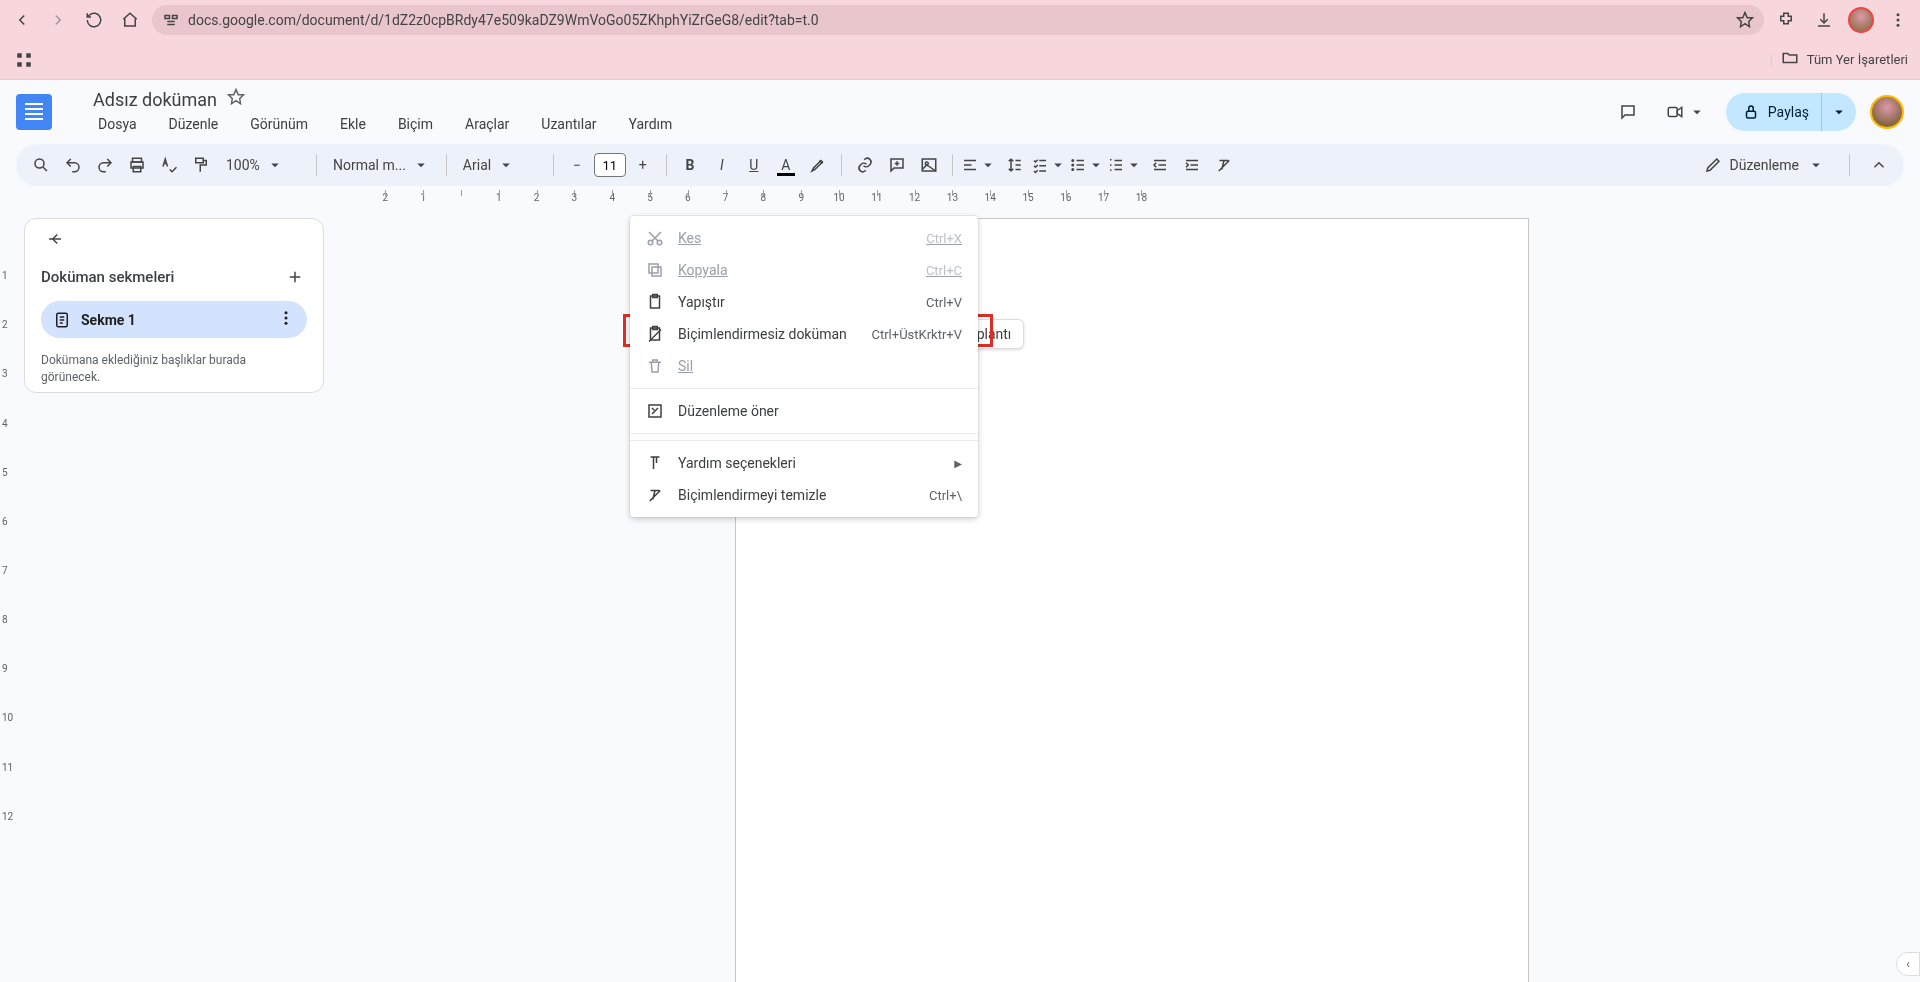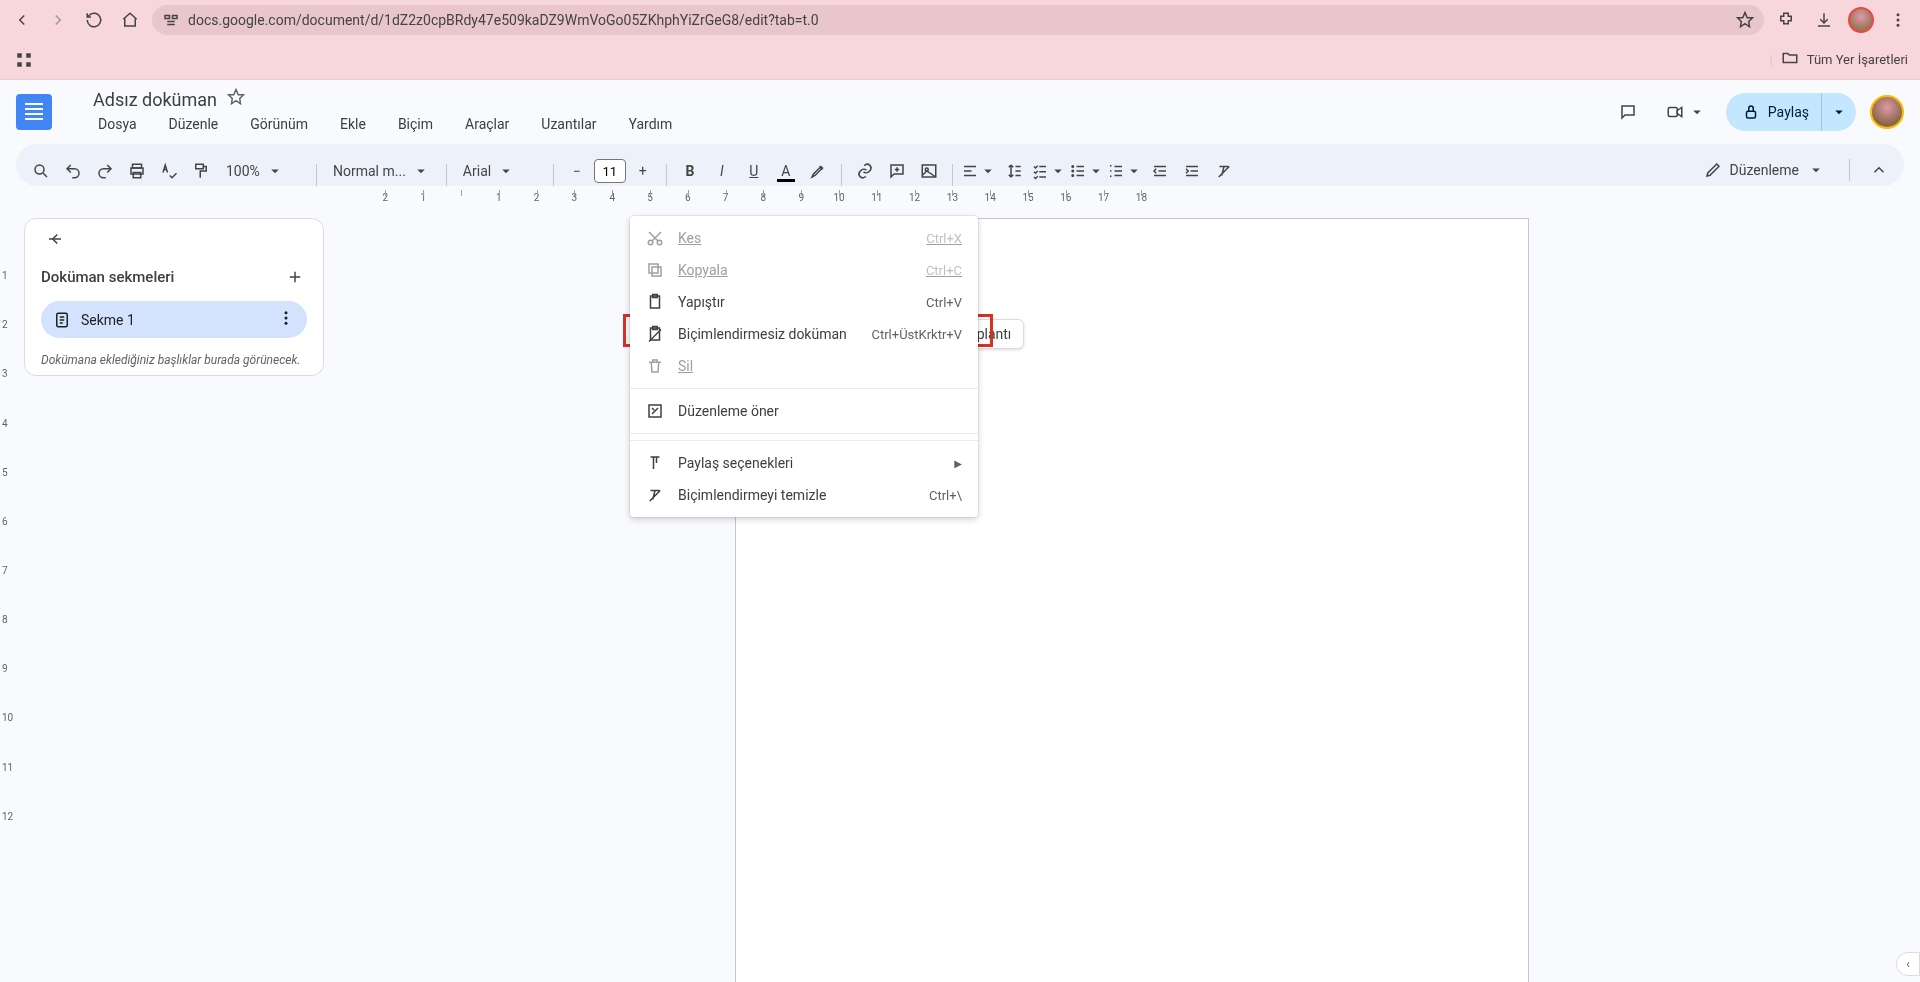--- a/index.html
+++ b/index.html
@@ -29,21 +29,21 @@
   .star-btn { color:#5f6368;}
   .menubar { display:flex; gap:16px;margin-left:28px;}
   .menubar-item { font-size:14px; color:#3c4043; padding:4px 8px; border-radius:4px;}
   .title-right { display:flex; align-items:center; gap:14px;}
   .icon-btn { width:36px; height:36px; display:flex; align-items:center; justify-content:center; color:#444; border-radius:18px;}
   .share-btn { height:38px; background:#c2e7ff; border-radius:19px; display:flex; align-items:center; padding:0 8px 0 16px; gap:8px; font-size:14px; color:#001d35;}
   .share-btn .caret-section { border-left:1px solid rgba(0,0,0,0.15); height:100%; display:flex; align-items:center; padding-left:8px; margin-left:4px;}
   .user-avatar { width:34px; height:34px; border-radius:50%; background: radial-gradient(circle at 50% 35%, #d9a 0%, #864 70%); border:2px solid #fbbc04;}
 
   
-  .toolbar { margin:8px 16px 0 16px; background:#edf2fa; border-radius:24px; height:42px; display:flex; align-items:flex-end; padding:0 10px; gap:2px;}
+  .toolbar { margin:8px 16px 0 16px; background:#edf2fa; border-radius:24px; height:42px; display:flex; align-items:center; padding:0 10px; gap:2px;}
   .tb-btn { min-width:30px; height:30px; display:flex; align-items:center; justify-content:center; color:#444; border-radius:4px; font-size:14px;}
   .tb-sep { width:1px; height:22px; background:#c7c7c7; margin:0 6px;}
   .tb-select { display:flex; align-items:center; gap:6px; padding:0 8px; height:30px; border-radius:4px; color:#444; font-size:14px; min-width:90px;}
   .font-size-group { display:flex; align-items:center; gap:2px;}
   .font-size-input { width:32px; height:24px; border:1px solid #747775; border-radius:4px; text-align:center; font-size:13px; background:#fff;}
   .tb-right { margin-left:auto; display:flex; align-items:center; gap:8px;}
   .edit-mode { display:flex; align-items:center; gap:8px; padding:0 10px; height:32px; font-size:14px; color:#444;}
 
   .color-underline { position:relative;}
   .color-underline::after { content:""; position:absolute; bottom:4px; left:6px; right:6px; height:3px; background:#000;}
@@ -57,23 +57,23 @@
   .workspace { flex:1; display:flex; overflow:hidden; position:relative;}
   .ruler-v { width:16px; margin-left:0; position:relative; font-size:10px; color:#5f6368;}
   .ruler-v .num { position:absolute; left:2px; transform:translateY(-50%);}
 
   .sidebar { width:300px; padding:6px 16px; border:1px solid #dadce0; border-radius:12px; margin:12px 0 12px 8px; background:#fff; height:fit-content; overflow:hidden;}
   .sidebar-head-row { display:flex; align-items:center; justify-content:flex-start; margin-bottom:12px;}
   .sb-back { width:28px; height:28px; display:flex; align-items:center; justify-content:center; color:#444;}
   .sb-title-row { display:flex; align-items:center; justify-content:space-between; margin-bottom:12px;}
   .sb-title { font-size:15px; font-weight:500; color:#3c4043;}
   .sb-add { width:24px; height:24px; display:flex; align-items:center; justify-content:center; color:#444;}
-  .tab-chip { background:#d3e3fd; border-radius:20px; display:flex; align-items:center; justify-content:space-between; padding:8px 12px; font-size:14px; color:#1f1f1f;}
+  .tab-chip { background:#d3e3fd; border-radius:20px; display:flex; align-items:center; justify-content:space-between; padding:8px 12px; font-size:14px; color:#1f1f1f;font-weight:bold;}
   .tab-chip-left { display:flex; align-items:center; gap:10px;}
-  .sb-note { font-size:12px; font-style:italic; color:#5f6368; margin-top:14px; line-height:1.4;}
+  .sb-note { font-size:12px; color:#5f6368; margin-top:14px; line-height:1.4;}
 
   .page-wrap { flex:1; display:flex; justify-content:center; overflow:auto; padding:12px 16px;}
   .page { width:794px; min-height:1000px; background:#fff; border:1px solid #c7c7c7; position:relative; margin-left:20px;}
   .cursor-line { position:absolute; top:104px; left:96px; width:1px; height:18px; background:#000;}
 
   .building-block-chip { position:absolute; top:100px; left:190px; background:#fff; border:1px solid #dadce0; border-radius:6px; box-shadow:0 1px 3px rgba(0,0,0,0.15); padding:5px 12px 5px 8px; display:flex; align-items:center; gap:8px; font-size:14px; color:#3c4043;}
 
   
   .ctx-menu { position:absolute; top:216px; left:630px; width:348px; background:#fff; border-radius:4px; box-shadow:0 2px 6px rgba(0,0,0,0.2), 0 0 0 1px rgba(0,0,0,0.05); padding:6px 0; font-size:14px; color:#3c4043; z-index:100;}
   .ctx-item { display:flex; align-items:center; height:32px; padding:0 16px; gap:14px;}
@@ -585,21 +585,21 @@
     <span class="ctx-label">Düzenleme öner</span>
   </div>
   <div class="ctx-sep"></div>
   <div class="ctx-sep"></div>
   <div class="ctx-item">
     <span class="ctx-icon">
         <svg viewBox="0 0 24 24" fill="none" stroke="currentColor" stroke-width="2">
           <path d="M6 4h12M10 4v16M14 4v8"></path>
         </svg>
       </span>
-    <span class="ctx-label">Paylaş seçenekleri</span>
+    <span class="ctx-label">Yardım seçenekleri</span>
     <span class="ctx-submenu-arrow">▶</span>
   </div>
   <div class="ctx-item">
     <span class="ctx-icon">
         <svg viewBox="0 0 24 24" fill="none" stroke="currentColor" stroke-width="2">
           <path d="M6 6h12M12 6l-3 12M5 20l14-14"></path>
         </svg>
       </span>
     <span class="ctx-label">Biçimlendirmeyi temizle</span>
     <span class="ctx-shortcut">Ctrl+\</span>

